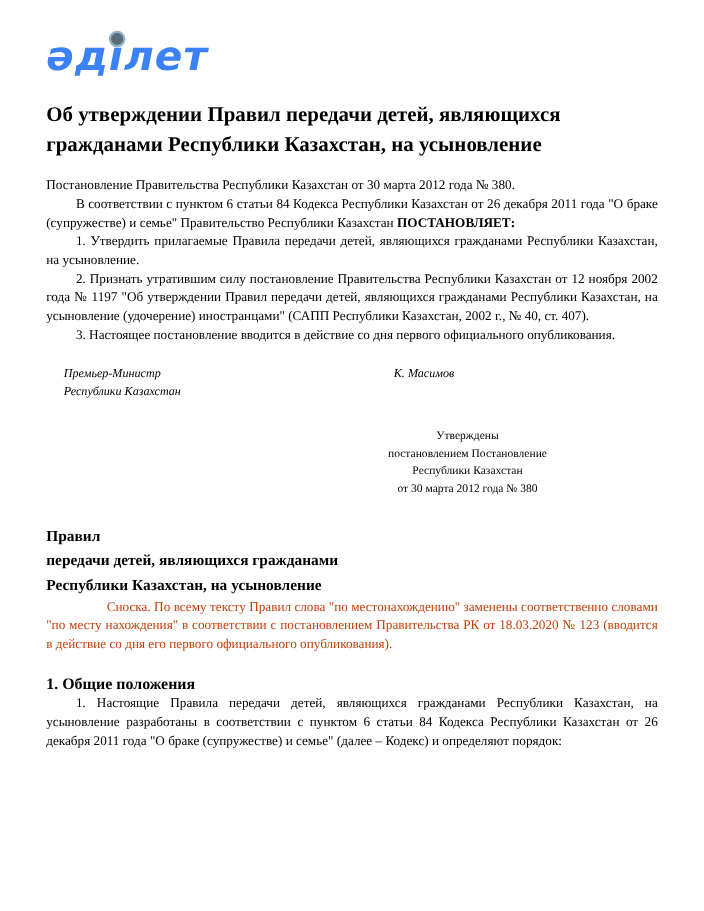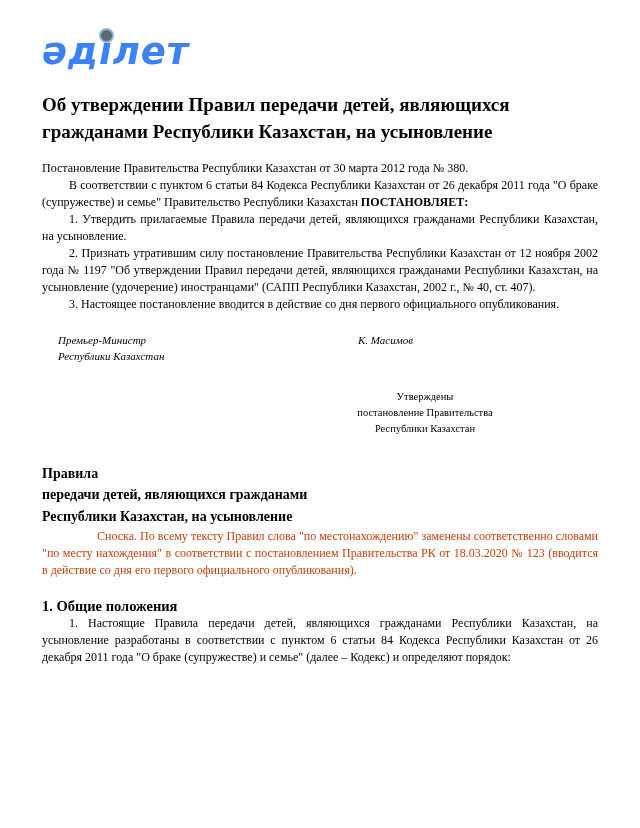--- a/index.html
+++ b/index.html
@@ -130,26 +130,27 @@
   <div class="sig-row">
     <div class="sig-left">
       <div>Премьер-Министр</div>
       <div>Республики Казахстан</div>
     </div>
     <div class="sig-right">К. Масимов</div>
   </div>
 
   <div class="approval">
     <div>Утверждены</div>
-    <div>постановление Правительства</div>
+    <div>постановлением Постановление</div>
     <div>Республики Казахстан</div>
+    <div>от 30 марта 2012 года № 380</div>
   </div>
 
   <div class="rules-title">
-    <div>Правила</div>
+    <div>Правил</div>
     <div>передачи детей, являющихся гражданами</div>
     <div>Республики Казахстан, на усыновление</div>
   </div>
 
   <p class="body-par just ind-lg footnote"><span>Сноска.</span> <span>По всему тексту Правил слова "по местонахождению" заменены соответственно словами "по месту нахождения" в соответствии с постановлением Правительства РК от 18.03.2020 № 123 (вводится в действие со дня его первого официального опубликования).</span></p>
 
   <h2 class="section-heading">1. Общие положения</h2>
 
   <p class="body-par just ind last-par">1. Настоящие Правила передачи детей, являющихся гражданами Республики Казахстан, на усыновление разработаны в соответствии с пунктом 6 статьи 84 Кодекса Республики Казахстан от 26 декабря 2011 года "О браке (супружестве) и семье" (далее – Кодекс) и определяют порядок:</p>
 

